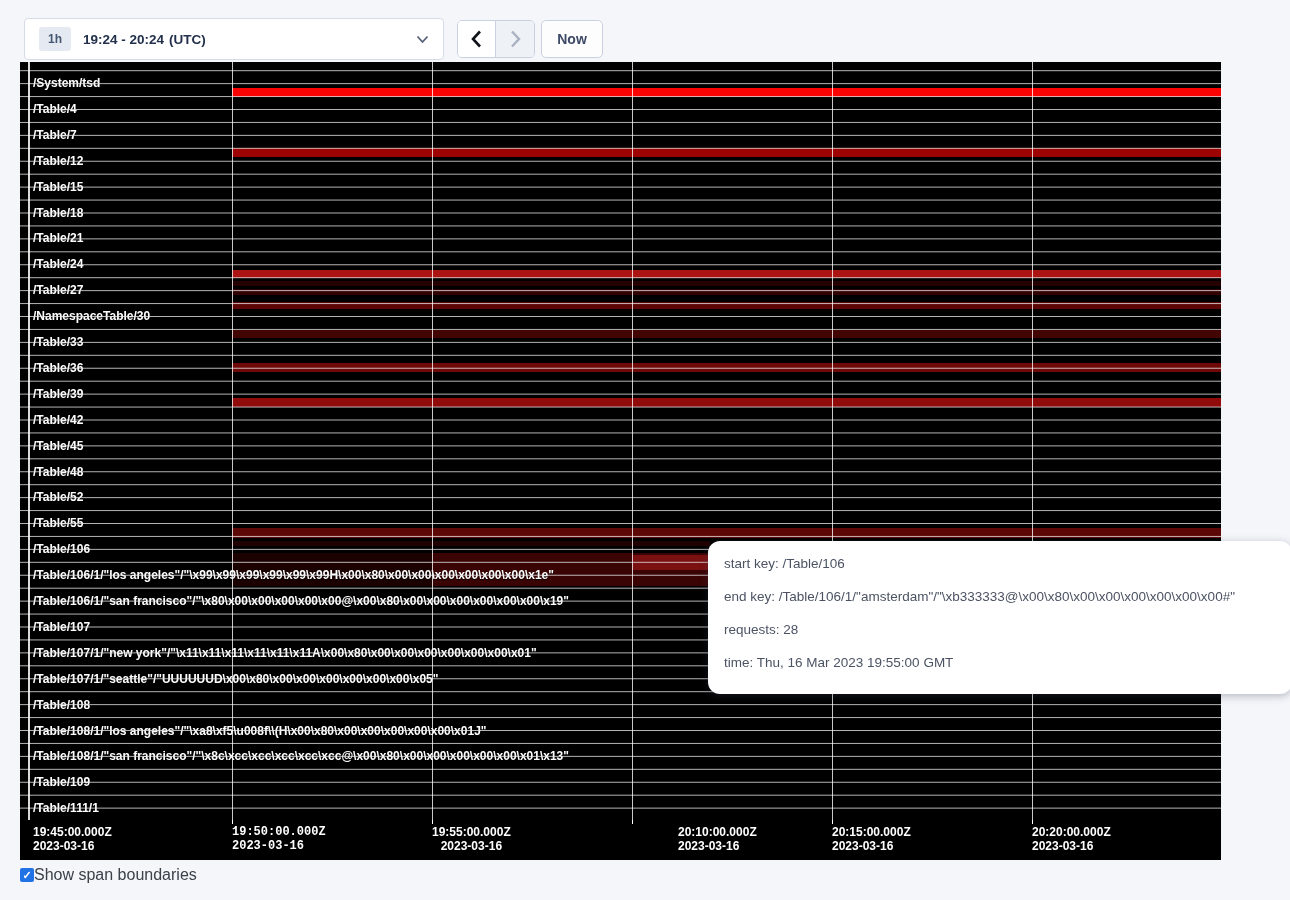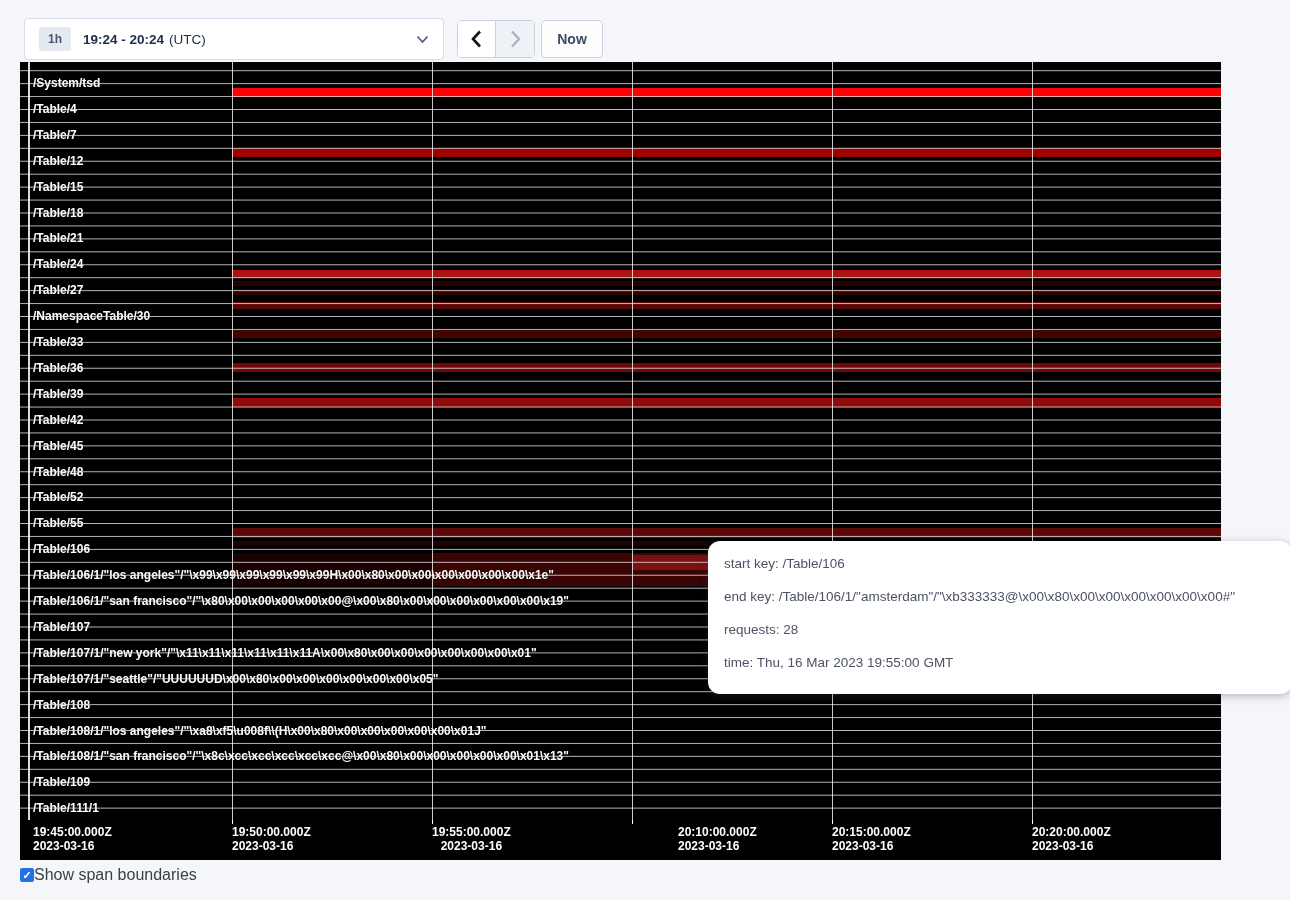--- a/index.html
+++ b/index.html
@@ -10,21 +10,21 @@
   .time-select{
     position:absolute; left:24px; top:18px; width:420px; height:42px;
     background:#fff; border:1px solid #d5dbe7; border-radius:4px;
     display:flex; align-items:center; padding:0 14px; cursor:pointer;
   }
   .chip{
     background:#e5eaf2; color:#475872; font-size:12px; font-weight:700;
     padding:5px 9px; border-radius:3px; margin-right:12px;
   }
   .range-text{ font-size:13.5px; font-weight:700; color:#22304c; }
-  .tz-text{ font-size:13.5px; font-weight:400; color:#22304c; margin-left:5px; }
+  .tz-text{ font-size:13.5px; font-weight:700; color:#22304c; margin-left:5px; }
   .select-caret{ margin-left:auto; display:flex; align-items:center; }
 
   .nav-group{
     position:absolute; left:457px; top:20px; height:38px; width:78px;
     display:flex; border:1px solid #c9d1e0; border-radius:5px; overflow:hidden; background:#fff;
   }
   .nav-btn{ width:39px; height:100%; display:flex; align-items:center; justify-content:center; border:none; background:#fff; cursor:pointer; }
   .nav-btn.prev{ border-right:1px solid #c9d1e0; }
   .nav-btn.next{ background:#eef1f6; cursor:default; }
 
@@ -165,21 +165,21 @@
   <div class="axis">
       <div class="tick-mark" style="left: 212px;"></div>
       <div class="tick-mark" style="left: 412px;"></div>
       <div class="tick-mark" style="left: 612px;"></div>
       <div class="tick-mark" style="left: 812px;"></div>
       <div class="tick-mark" style="left: 1012px;"></div>
       <div class="x-tick" style="left: 13px;">
         <div class="">19:45:00.000Z</div>
         <div class="">2023-03-16</div>
       </div>
-      <div class="x-tick" style="left: 212px;">
+      <div class="x-tick" style="left: 212px; font-family: Liberation Mono, monospace;">
         <div class="">19:50:00.000Z</div>
         <div class="">2023-03-16</div>
       </div>
       <div class="x-tick" style="left: 412px; text-align: center;">
         <div class="">19:55:00.000Z</div>
         <div class="">2023-03-16</div>
       </div>
       <div class="x-tick" style="left: 612px; margin-left: 46px;">
         <div class="">20:10:00.000Z</div>
         <div class="">2023-03-16</div>

